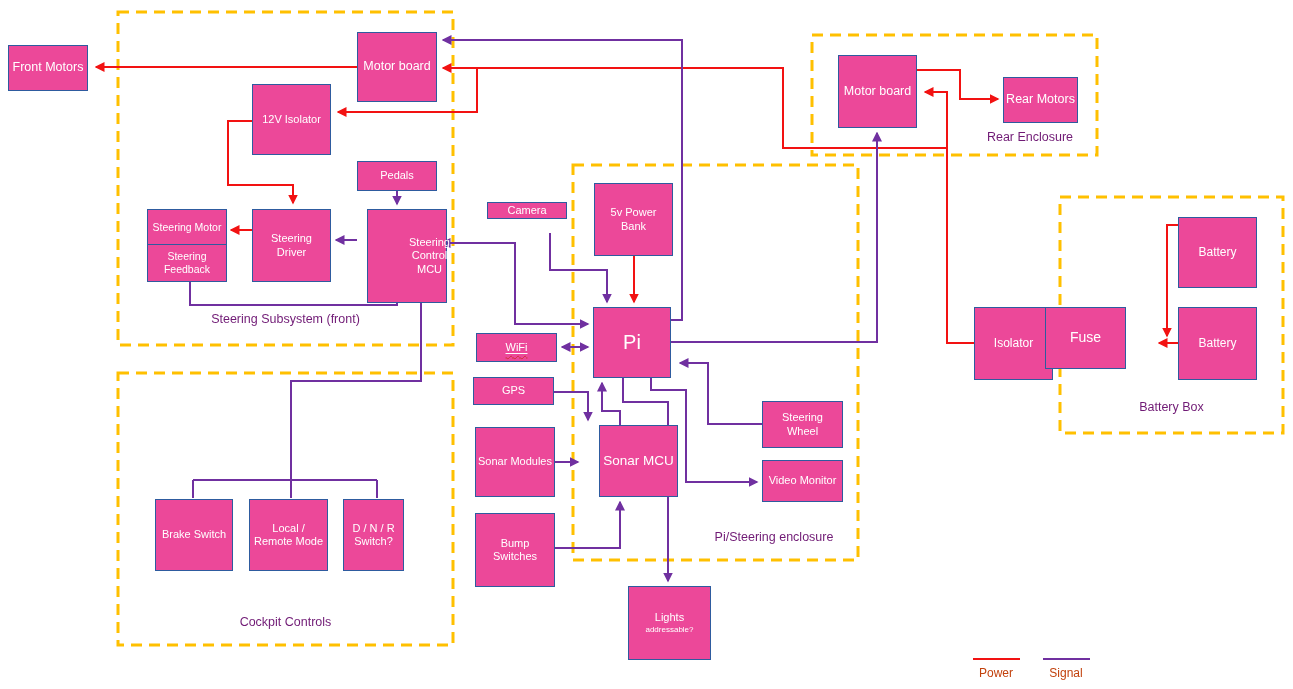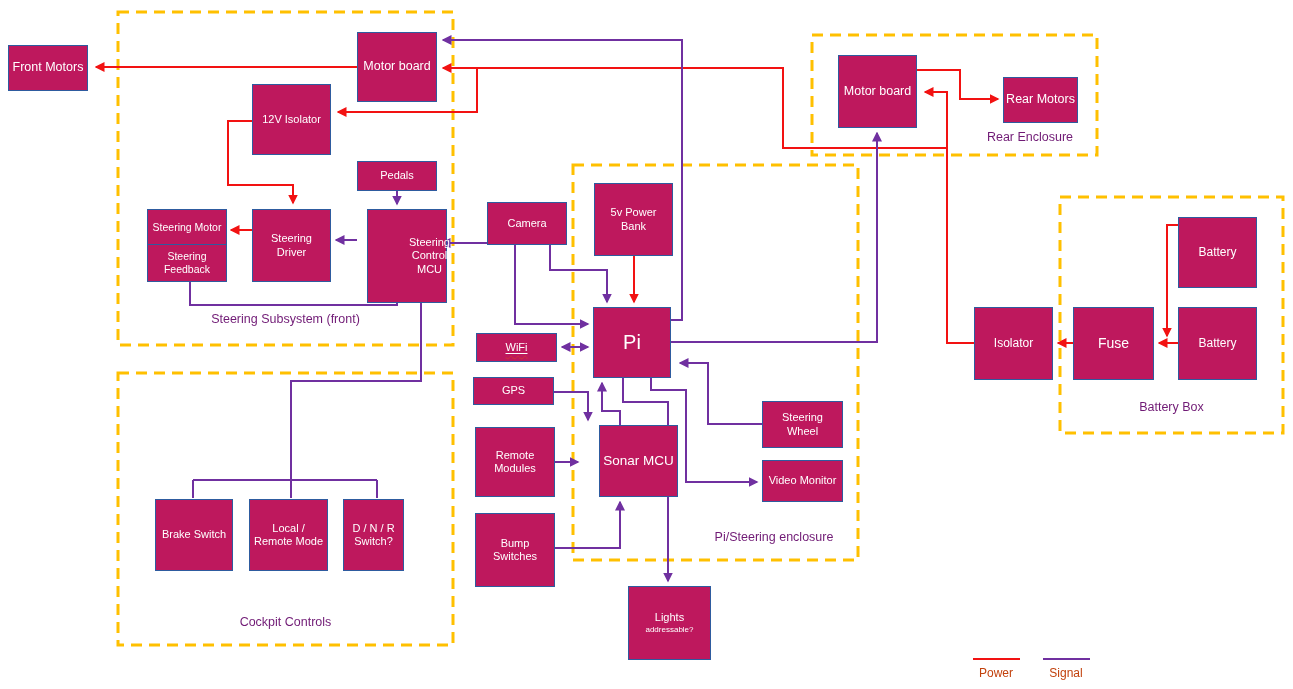--- a/index.html
+++ b/index.html
@@ -1,20 +1,20 @@
 <!DOCTYPE html>
 <html><head>
 <meta charset="utf-8">
 <style>
   html,body{margin:0;padding:0;background:#ffffff;font-family:"Liberation Sans",sans-serif;}
   #canvas{position:relative;width:1293px;height:689px;background:#fff;overflow:hidden;}
   #wires{position:absolute;left:0;top:0;width:1293px;height:689px;}
   .node{
     position:absolute;display:flex;flex-direction:column;align-items:center;justify-content:center;
-    background:#be185d;border:1.5px solid #2e5b9f;box-sizing:border-box;
+    background:#ec4899;border:1.5px solid #2e5b9f;box-sizing:border-box;
     color:#fff;text-align:center;font-size:11px;line-height:1.22;padding:1px 2px;
   }
   .enclabel{position:absolute;color:#701a75;font-size:12.5px;text-align:center;}
   .cell{width:100%;}
   .cell2{width:100%;border-top:1.5px solid #2e5b9f;}
   .wavy{text-decoration:underline wavy #cc3333 1px;text-underline-offset:4px;}
   .under{text-decoration:underline solid #ffffff 1px;text-underline-offset:2px;}
   .sub{font-size:8px;line-height:1.3;}
   .legend-label{position:absolute;color:#c2410c;font-size:12px;text-align:center;width:60px;}
 </style>
@@ -109,37 +109,37 @@
   <div class="node" style="left:155px;top:499px;width:78px;height:72px;">
       <span>Brake Switch</span>
     </div>
   <div class="node" style="left:249px;top:499px;width:79px;height:72px;">
       <span>Local / Remote Mode</span>
     </div>
   <div class="node" style="left:343px;top:499px;width:61px;height:72px;">
       <span>D / N / R Switch?</span>
     </div>
 
-  <div class="node" style="left:487px;top:202px;width:80px;height:43px;">
+  <div class="node" style="left:487px;top:202px;width:80px;height:17px;">
       <span>Camera</span>
     </div>
   <div class="node" style="left:594px;top:183px;width:79px;height:73px;">
       <span>5v Power Bank</span>
     </div>
   <div class="node" style="left:476px;top:333px;width:81px;height:29px;">
       <span class="wavy"><span class="under">WiFi</span></span>
     </div>
   <div class="node" style="left:473px;top:377px;width:81px;height:28px;">
       <span>GPS</span>
     </div>
   <div class="node" style="left:593px;top:307px;width:78px;height:71px;font-size:20px;">
       <span>Pi</span>
     </div>
   <div class="node" style="left:475px;top:427px;width:80px;height:70px;">
-      <span>Remote Modules</span>
+      <span>Sonar Modules</span>
     </div>
   <div class="node" style="left:599px;top:425px;width:79px;height:72px;font-size:13.5px;">
       <span>Sonar MCU</span>
     </div>
   <div class="node" style="left:475px;top:513px;width:80px;height:74px;">
       <span>Bump Switches</span>
     </div>
   <div class="node" style="left:762px;top:401px;width:81px;height:47px;">
       <span>Steering Wheel</span>
     </div>
@@ -154,21 +154,21 @@
 
   <div class="node" style="left:838px;top:55px;width:79px;height:73px;font-size:12.5px;">
       <span>Motor board</span>
     </div>
   <div class="node" style="left:1003px;top:77px;width:75px;height:46px;font-size:12.5px;">
       <span>Rear Motors</span>
     </div>
   <div class="node" style="left:974px;top:307px;width:79px;height:73px;font-size:12px;">
       <span>Isolator</span>
     </div>
-  <div class="node" style="left:1073px;top:307px;width:81px;height:73px;font-size:14px;">
+  <div class="node" style="left:1045px;top:307px;width:81px;height:62px;font-size:14px;">
       <span>Fuse</span>
     </div>
   <div class="node" style="left:1178px;top:217px;width:79px;height:71px;font-size:12px;">
       <span>Battery</span>
     </div>
   <div class="node" style="left:1178px;top:307px;width:79px;height:73px;font-size:12px;">
       <span>Battery</span>
     </div>
 
   <div class="enclabel" style="left:118px;top:312px;width:335px;">Steering Subsystem (front)</div>

